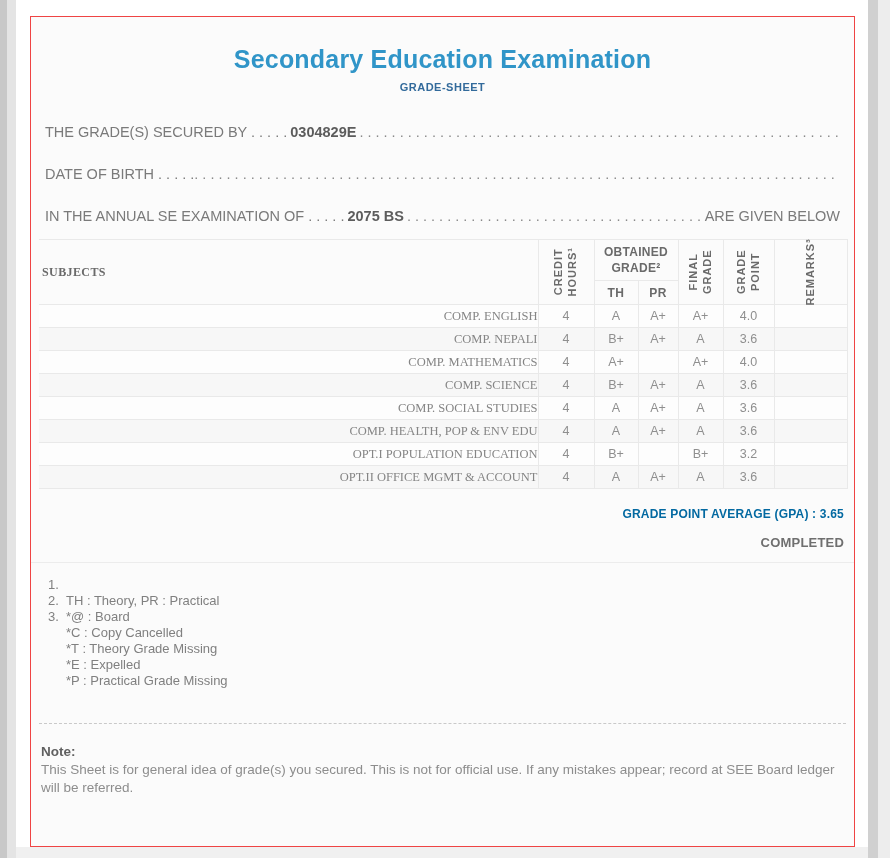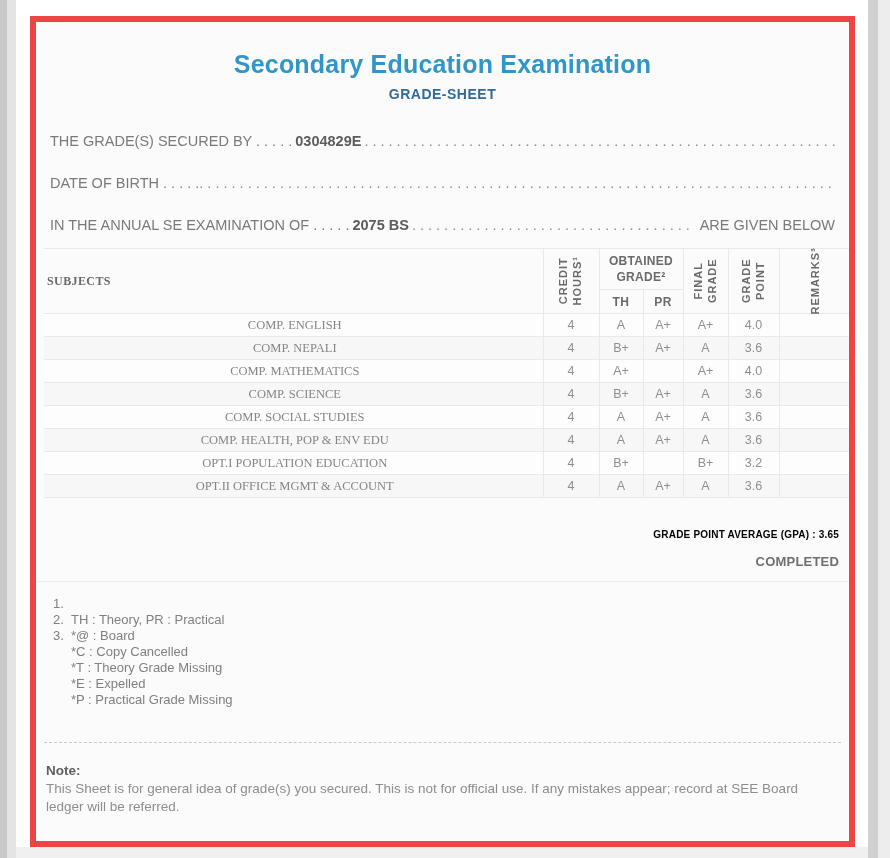--- a/index.html
+++ b/index.html
@@ -10,25 +10,25 @@
   
   .edge { position:absolute; top:0; height:100%; }
   .edge-left-dark  { left:0;   width:7px;  background:#c8c8c8; }
   .edge-left-light { left:7px; width:9px;  background:#e4e4e4; }
   .edge-right-dark { left:868px; width:10px; background:#d0d0d0; }
   .edge-right-light{ left:878px; width:12px; background:#ededed; }
   .bottom-strip { position:absolute; left:16px; top:847px; width:852px; height:11px; background:#f0f0f0; }
 
   
   .card { position:absolute; left:30px; top:16px; width:825px; height:831px;
-          background:#fbfbfb; border:6px solid #ef4444; overflow:hidden; }
+          background:#fbfbfb; border:1px solid #ef4444; overflow:hidden; }
 
   .title { margin-top:28px; text-align:center; font-size:25px; font-weight:700;
            color:#3095c8; letter-spacing:0.2px; }
-  .subtitle { margin-top:7px; text-align:center; font-size:14px; font-weight:700;
+  .subtitle { margin-top:7px; text-align:center; font-size:11px; font-weight:700;
               color:#326a9b; letter-spacing:0.5px; }
 
   
   .info { margin:18px 14px 0 14px; }
   .info-line { display:flex; align-items:baseline; height:42px; overflow:hidden;
                font-size:14.5px; color:#7a7a7a; white-space:nowrap; }
   .info-line > span { line-height:42px; }
   .info-label { flex:0 0 auto; }
   .info-value { flex:0 0 auto; font-weight:700; color:#5c5c5c; padding:0 3px; }
   .info-trail { flex:1 1 auto; overflow:hidden; color:#8a8a8a; }
@@ -44,26 +44,26 @@
                  height:40px; vertical-align:middle; }
   .th-sub { font-size:12px; height:23px; letter-spacing:0.4px; }
   .vhead { vertical-align:middle; }
   .vwrap { display:flex; align-items:center; justify-content:center; height:64px; }
   .vtext { display:block; transform:rotate(-90deg); white-space:pre-line; text-align:center;
            font-size:11px; font-weight:700; letter-spacing:1px; line-height:1.25; color:#6a6a6a; }
   tbody td { height:23px; font-size:12.5px; color:#858585;
              border-top:1px solid #f0f0f0; border-bottom:1px solid #f0f0f0; }
   tbody tr:nth-child(even) td { background:#f7f7f7; }
   tbody tr:nth-child(odd) td { background:#fdfdfd; }
-  .c-sub { text-align:center; padding-left:3px; }
+  .c-sub { text-align:right; padding-left:3px; }
   .c-num, .c-rem { text-align:center; color:#8f8f8f; }
 
   
   .summary { text-align:right; padding:18px 10px 12px 0; border-bottom:1px solid #ececec; }
-  .gpa-line { font-size:10px; font-weight:700; color:#000000; letter-spacing:0.2px;margin-top:13px; }
+  .gpa-line { font-size:12px; font-weight:700; color:#0369a1; letter-spacing:0.2px; }
   .status-line { margin-top:14px; font-size:13px; font-weight:700; color:#6f6f6f; letter-spacing:0.2px; }
 
   
   .footnotes { margin-top:14px; padding-left:17px; }
   .fn-line { display:flex; font-size:13px; color:#808080; line-height:16px; }
   .fn-marker { width:18px; flex:0 0 auto; }
   .fn-text { flex:0 0 auto; }
 
   .dashed-divider { margin:34px 8px 0 8px; border-top:1px dashed #c9c9c9; height:0; }
 

